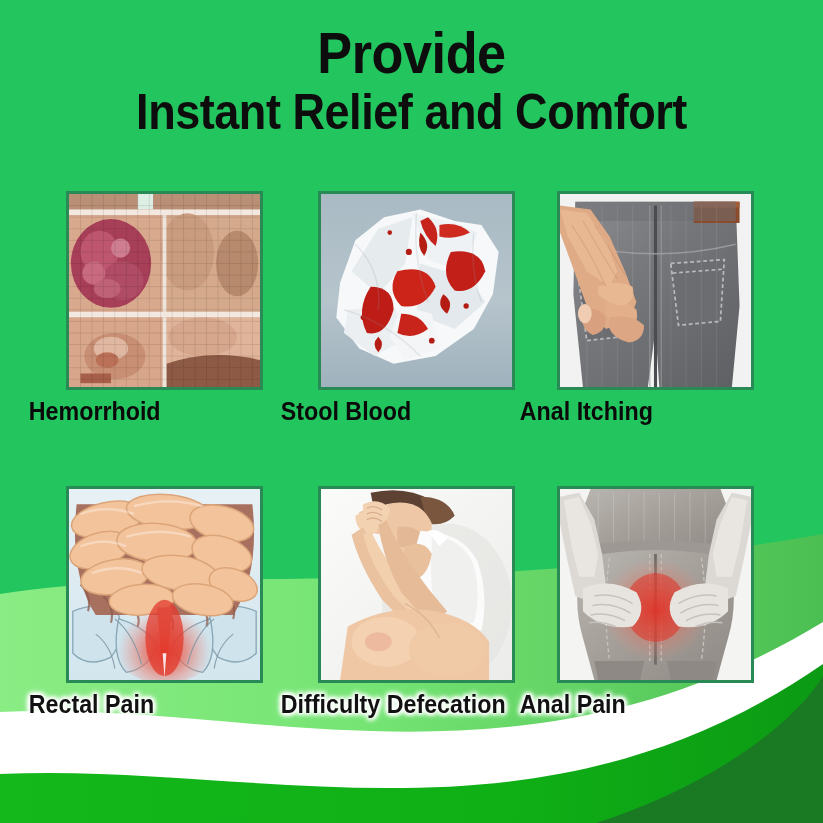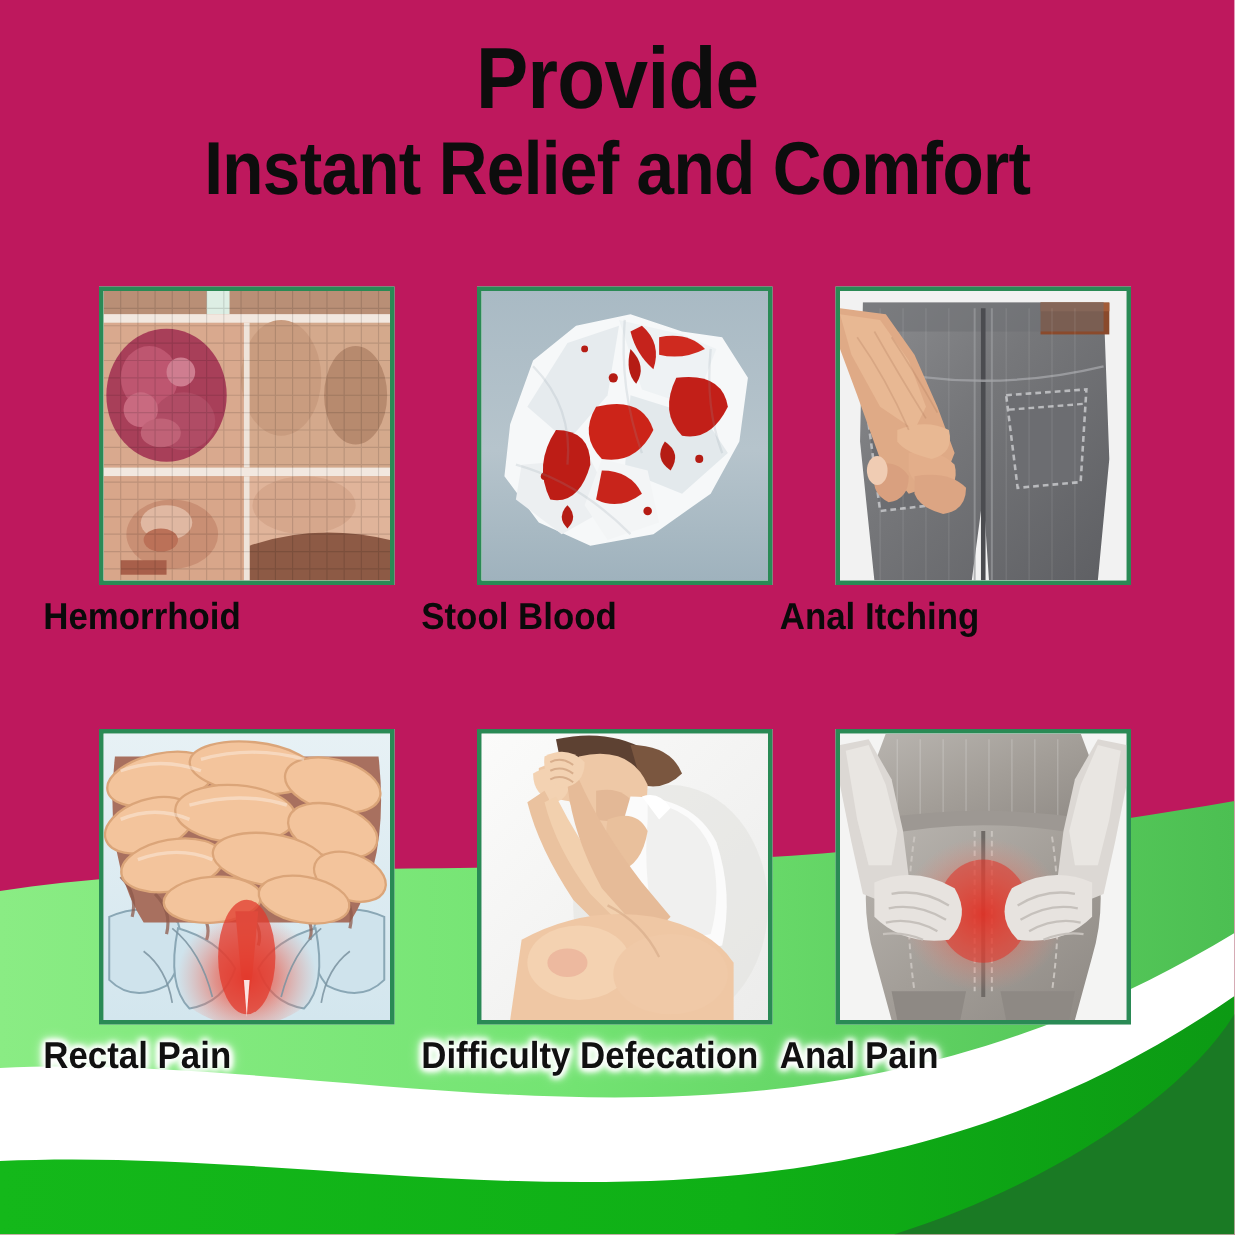--- a/index.html
+++ b/index.html
@@ -7,21 +7,21 @@
     padding: 0;
     background: #ffffff;
   }
   body {
     font-family: "Liberation Sans", sans-serif;
   }
   #poster {
     position: relative;
     width: 823px;
     height: 823px;
-    background: #be185d;
+    background: #22c55e;
     overflow: hidden;
   }
 
   
   .wave-layer {
     position: absolute;
     left: 0;
     top: 0;
     width: 823px;
     height: 823px;

